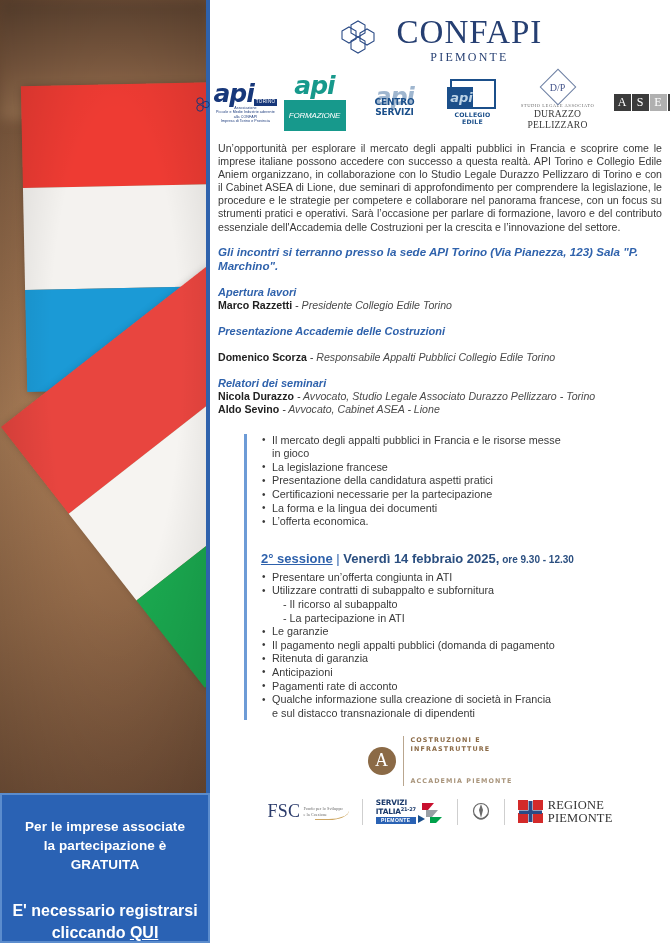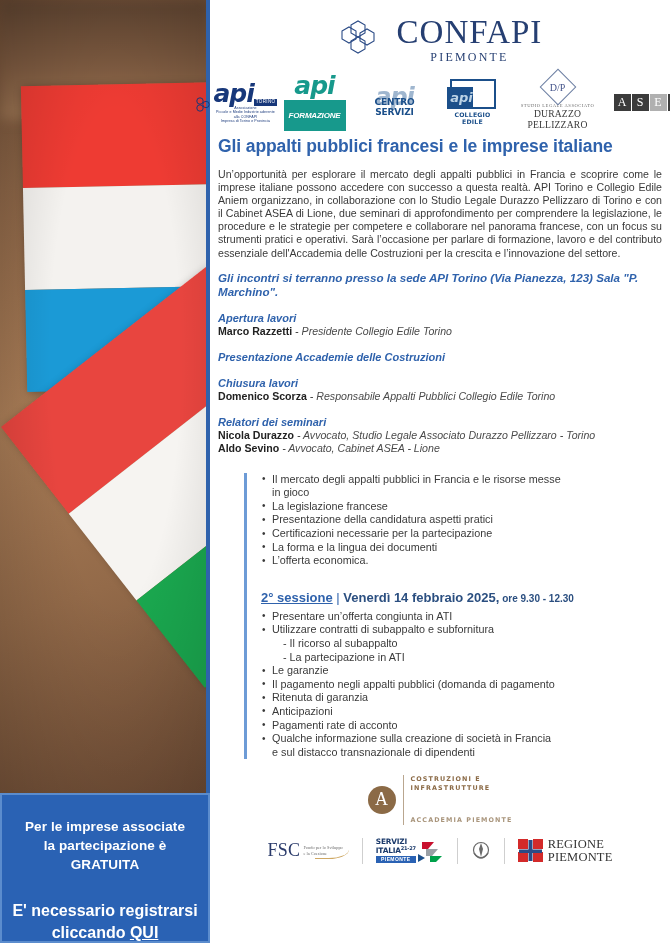--- a/index.html
+++ b/index.html
@@ -98,21 +98,21 @@
   
   .lg-apitor { width:78px; height:44px; display:flex; align-items:center; gap:3px;}
   .apiword { font-family:"DejaVu Sans", sans-serif; font-weight:bold; font-style:italic; color:#17377a; font-size:25px; letter-spacing:-1px; line-height:1;}
   .atoms { width:15px; height:15px; position:relative; }
   .tinyline { font-size:3.6px; color:#17377a; line-height:4.4px; text-align:center; width:100%; letter-spacing:.1px;}
   .badge-tor { background:#17377a;color:#fff;font-size:4.6px;padding:1px 2px;letter-spacing:.3px;}
 
   
   .lg-apiform { width:62px; text-align:center; }
   .apiword-g { font-family:"DejaVu Sans", sans-serif;font-weight:bold;font-style:italic;color:#17998c;font-size:25px;letter-spacing:-1px;line-height:1;}
-  .formbar { background:#17998c;color:#fff;font-size:8px;font-weight:bold;font-style:italic;letter-spacing:-.2px;padding:11px 2px;margin-top:2px;}
+  .formbar { background:#17998c;color:#fff;font-size:8px;font-weight:normal;font-style:italic;letter-spacing:-.2px;padding:11px 2px;margin-top:2px;}
 
   
   .lg-cserv { width:78px; text-align:center; }
   .apiword-l { font-family:"DejaVu Sans", sans-serif;font-weight:bold;font-style:italic;color:#9fb6cf;font-size:24px;letter-spacing:-1px;line-height:.9;}
   .cservtxt { font-family:"DejaVu Sans", sans-serif;font-weight:bold;color:#1b4f8a;font-size:9px;letter-spacing:-.2px;margin-top:-12px;position:relative;}
 
   
   .lg-coll { width:58px; text-align:center; }
   .colsq { width:46px;height:30px;margin:0 auto;position:relative;border:2px solid #1b4f8a;}
   .colsq:after{content:"";position:absolute;left:-5px;top:6px;width:26px;height:22px;background:#1b4f8a;}
@@ -334,37 +334,35 @@
     </div>
 
     <div class="logo lg-asea">
       <span class="as-d">A</span>
       <span class="as-d">S</span>
       <span class="as-l">E</span>
       <span class="as-d">A</span>
     </div>
   </div>
 
-  <h2 id="subtitle">Gli appalti pubblici francesi e le imprese italiane</h2>
 
   <p id="intro">Un’opportunità per esplorare il mercato degli appalti pubblici in Francia e scoprire come le imprese italiane possono accedere con successo a questa realtà. API Torino e Collegio Edile Aniem organizzano, in collaborazione con lo Studio Legale Durazzo Pellizzaro di Torino e con il Cabinet ASEA di Lione, due seminari di approfondimento per comprendere la legislazione, le procedure e le strategie per competere e collaborare nel panorama francese, con un focus su strumenti pratici e operativi. Sarà l’occasione per parlare di formazione, lavoro e del contributo essenziale dell'Accademia delle Costruzioni per la crescita e l’innovazione del settore.</p>
 
   <p id="venue">Gli incontri si terranno presso la sede API Torino (Via Pianezza, 123) Sala "P. Marchino".</p>
 
   <div class="sec">
     <h4>Apertura lavori</h4>
     <p><b>Marco Razzetti</b><i> - Presidente Collegio Edile Torino</i></p>
   </div>
 
   <div class="sec">
     <h4>Presentazione Accademie delle Costruzioni</h4>
   </div>
 
   <div class="sec">
-    <h4>Chiusura lavori</h4>
     <p><b>Domenico Scorza</b><i> - Responsabile Appalti Pubblici Collegio Edile Torino</i></p>
   </div>
 
   <div class="sec">
     <h4>Relatori dei seminari</h4>
     <p><b>Nicola Durazzo</b><i> - Avvocato, Studio Legale Associato Durazzo Pellizzaro - Torino</i></p>
     <p><b>Aldo Sevino</b><i> - Avvocato, Cabinet ASEA - Lione</i></p>
   </div>
 
   <div id="sessions">

